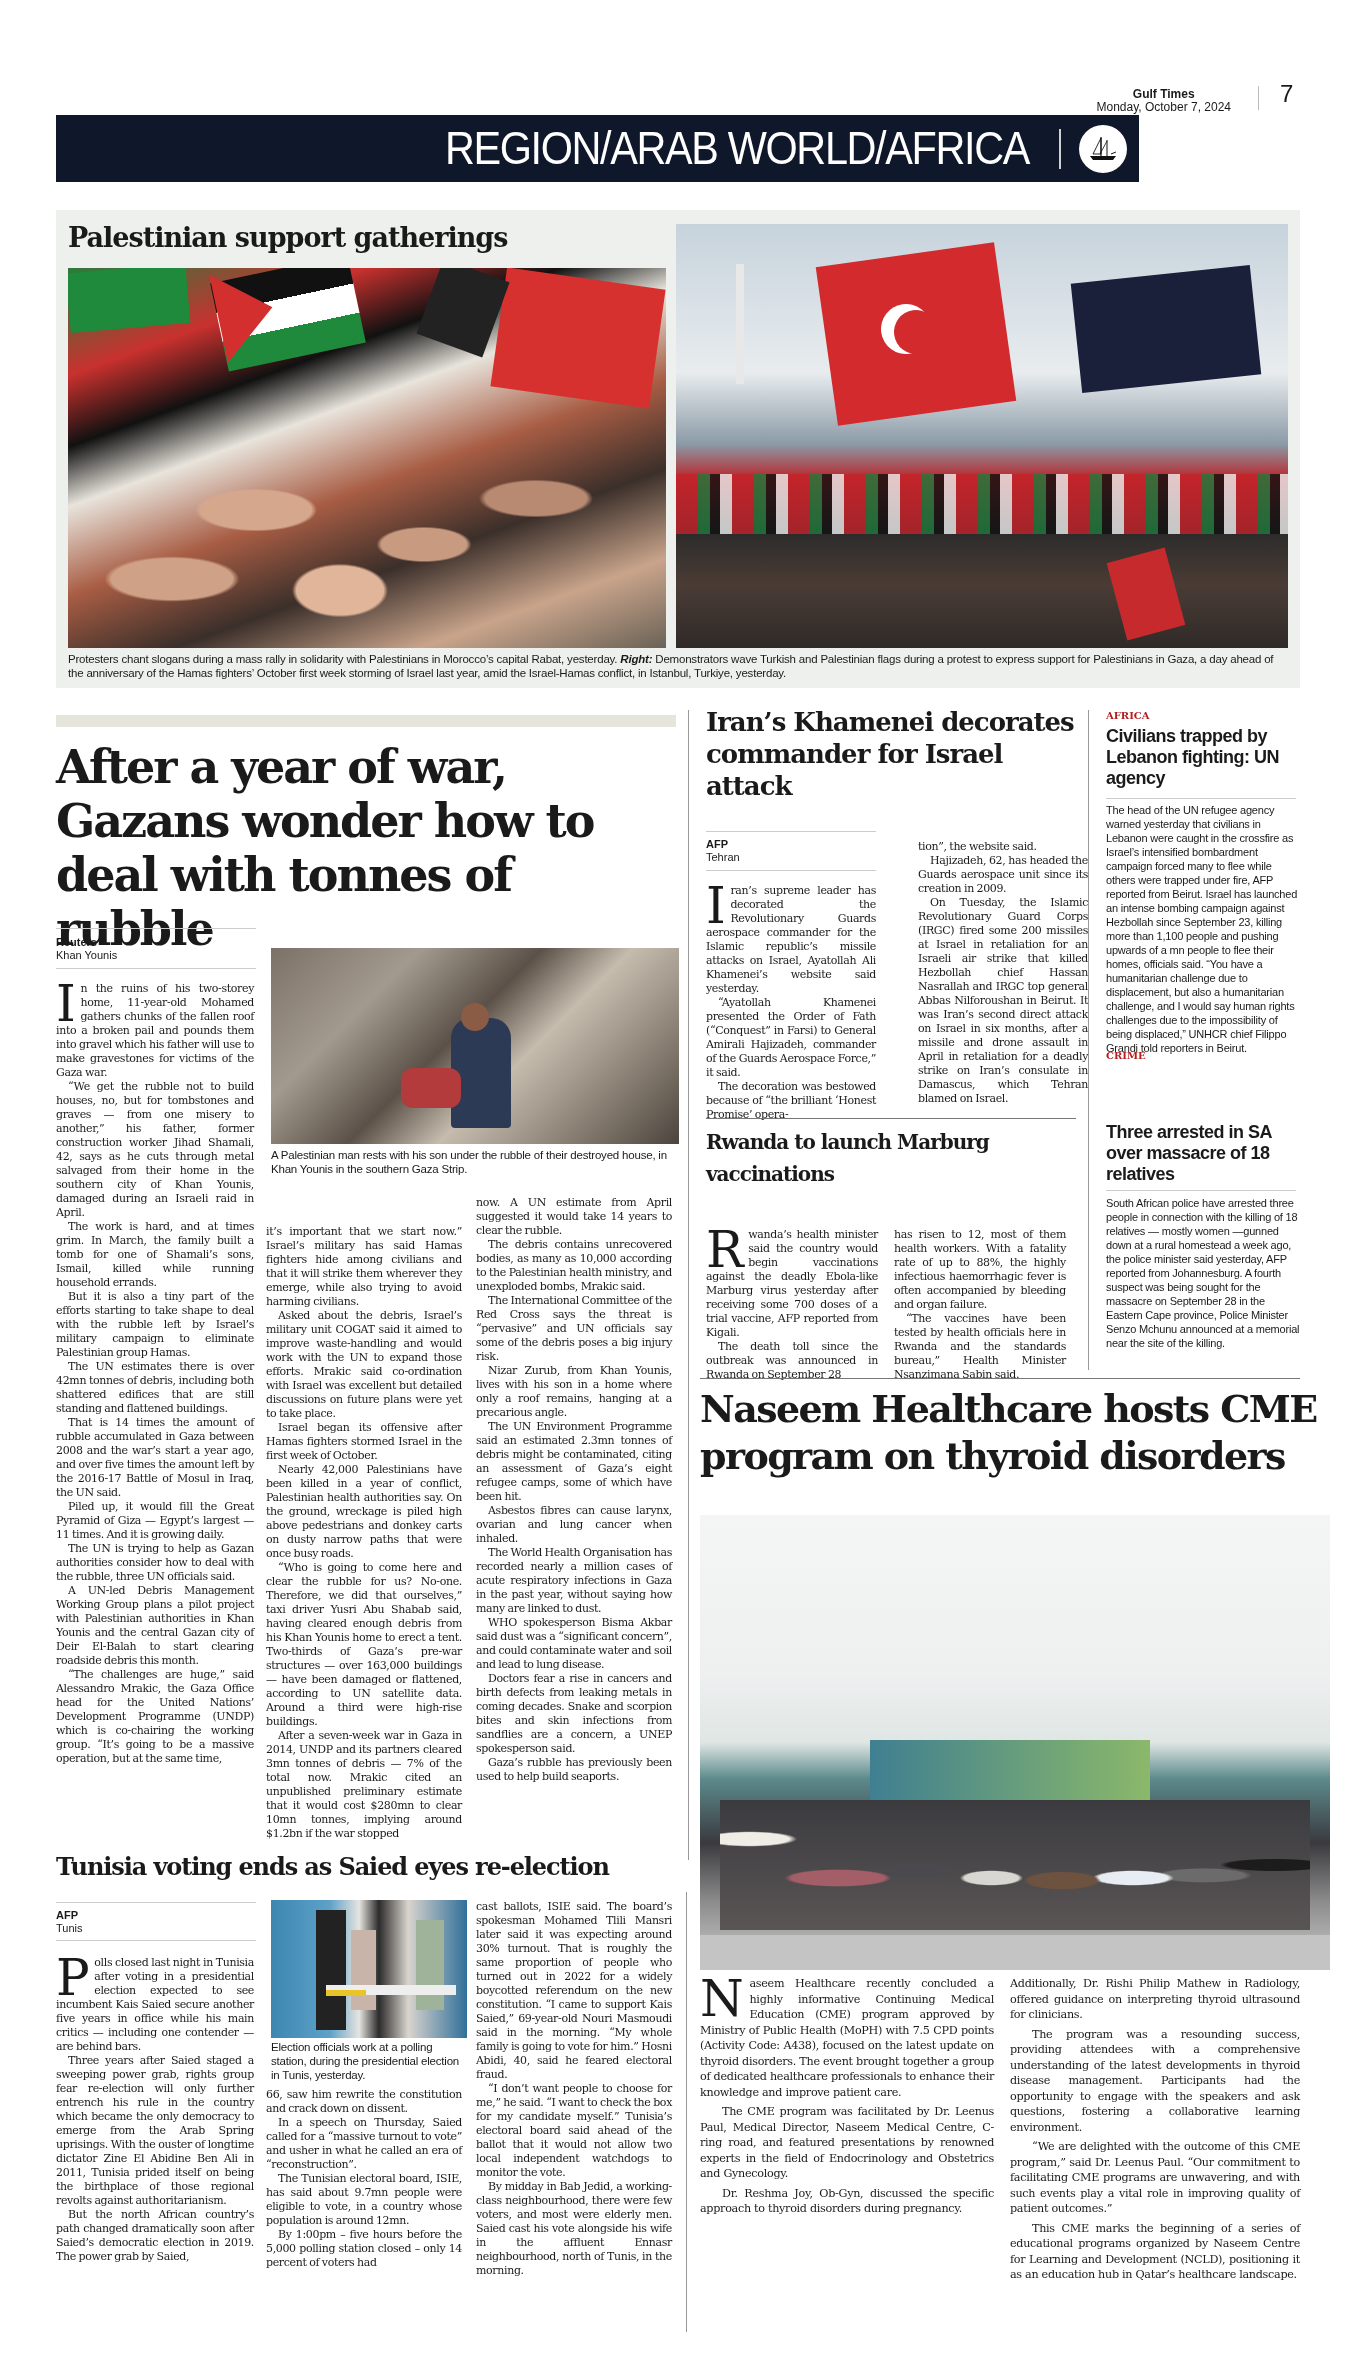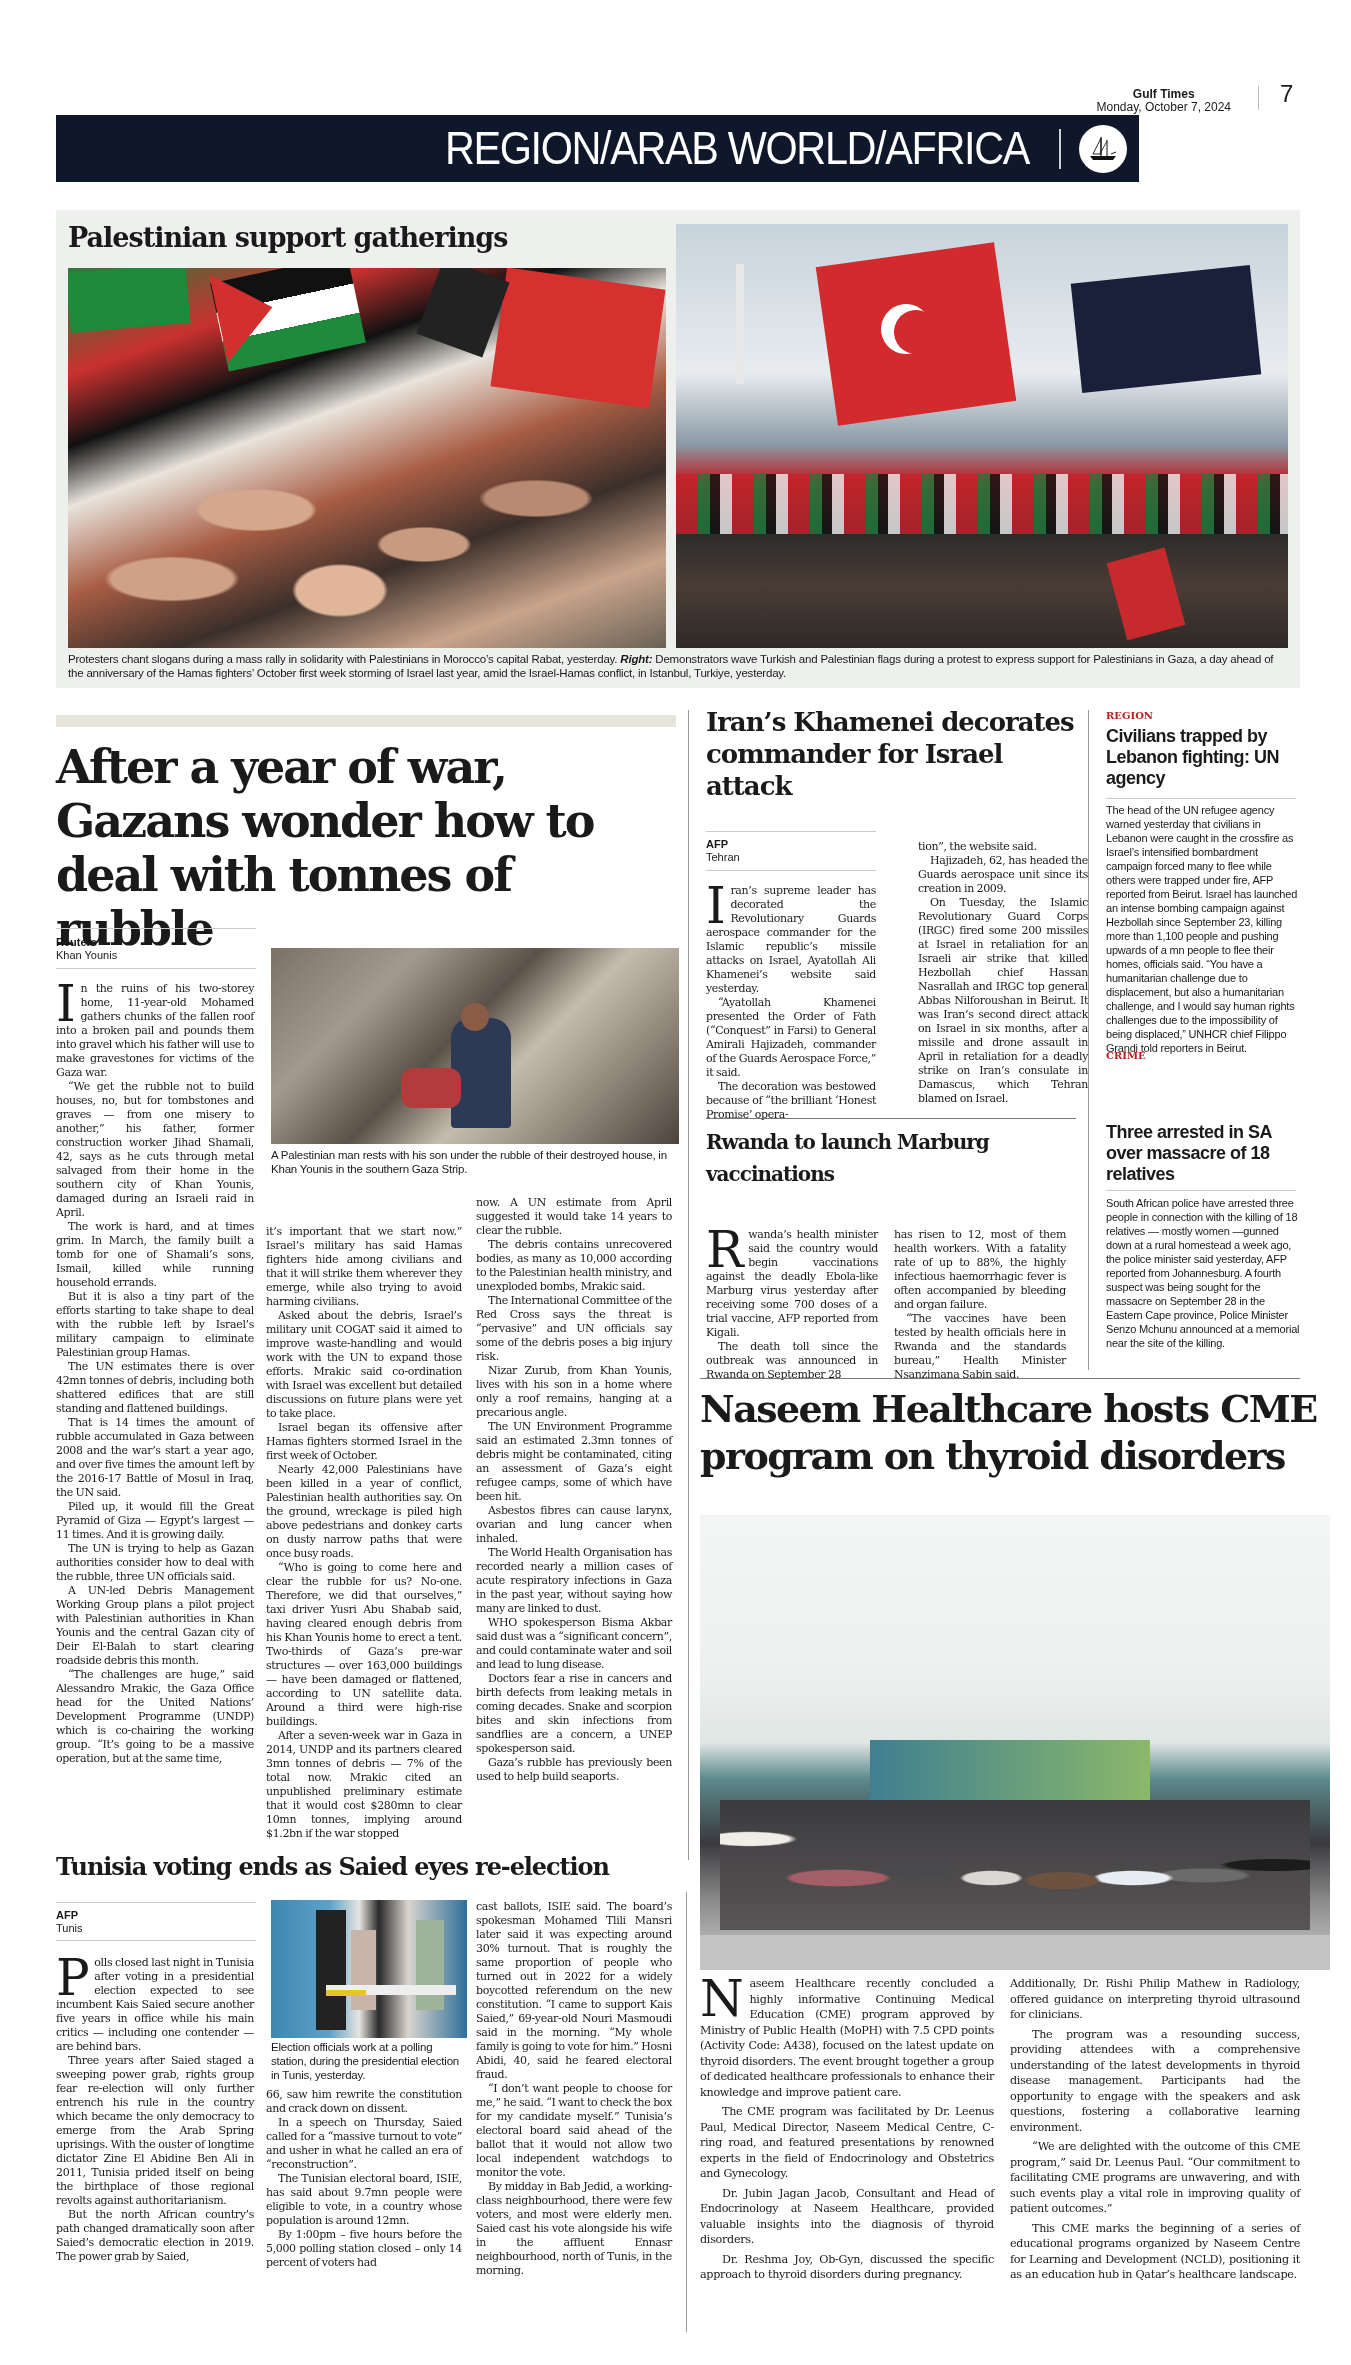--- a/index.html
+++ b/index.html
@@ -196,21 +196,21 @@
   <p class="first"><span class="dropcap">R</span><span>wanda’s health minister said the country would begin vaccinations against the deadly Ebola-like Marburg virus yesterday after receiving some 700 doses of a trial vaccine, AFP reported from Kigali.</span></p>
   <p>The death toll since the outbreak was announced in Rwanda on September 28</p>
 </div>
 <div class="col" style="left:894px;top:1228px;width:172px;">
   <p class="first">has risen to 12, most of them health workers. With a fatality rate of up to 88%, the highly infectious haemorrhagic fever is often accompanied by bleeding and organ failure.</p>
   <p>“The vaccines have been tested by health officials here in Rwanda and the standards bureau,” Health Minister Nsanzimana Sabin said.</p>
 </div>
 
 <div class="vrule" style="left:1088px;top:710px;height:660px;"></div>
 
-<div class="kicker" style="left:1106px;top:710px;">REGION</div>
+<div class="kicker" style="left:1106px;top:710px;">AFRICA</div>
 <h3 class="h-brief" style="left:1106px;top:726px;width:200px;">Civilians trapped by Lebanon fighting: UN agency</h3>
 <div class="thin-rule" style="left:1106px;top:798px;width:190px;"></div>
 <div class="brief" style="left:1106px;top:803px;width:196px;">The head of the UN refugee agency warned yesterday that civilians in Lebanon were caught in the crossfire as Israel’s intensified bombardment campaign forced many to flee while others were trapped under fire, AFP reported from Beirut. Israel has launched an intense bombing campaign against Hezbollah since September 23, killing more than 1,100 people and pushing upwards of a mn people to flee their homes, officials said. “You have a humanitarian challenge due to displacement, but also a humanitarian challenge, and I would say human rights challenges due to the impossibility of being displaced,” UNHCR chief Filippo Grandi told reporters in Beirut.</div>
 
 <div class="kicker" style="left:1106px;top:1050px;">CRIME</div>
 <h3 class="h-brief" style="left:1106px;top:1122px;width:200px;">Three arrested in SA over massacre of 18 relatives</h3>
 <div class="thin-rule" style="left:1106px;top:1190px;width:190px;"></div>
 <div class="brief" style="left:1106px;top:1196px;width:196px;">South African police have arrested three people in connection with the killing of 18 relatives — mostly women —gunned down at a rural homestead a week ago, the police minister said yesterday, AFP reported from Johannesburg. A fourth suspect was being sought for the massacre on September 28 in the Eastern Cape province, Police Minister Senzo Mchunu announced at a memorial near the site of the killing.</div>
 
 <div class="hrule" style="left:700px;top:1378px;width:600px;"></div>
@@ -218,21 +218,20 @@
 
 <div class="photo-cme">
   <div style="position:absolute;left:170px;top:225px;width:280px;height:110px;background:linear-gradient(90deg,#3f7f91,#8bb86a);"></div>
   <div style="position:absolute;left:20px;top:285px;width:590px;height:130px;background:radial-gradient(ellipse at 5% 30%,#f0ece6 0 5%,transparent 6%),radial-gradient(ellipse at 20% 60%,#a45e67 0 7%,transparent 8%),radial-gradient(ellipse at 33% 55%,#4a4a4e 0 6%,transparent 7%),radial-gradient(ellipse at 46% 60%,#d9d7d2 0 6%,transparent 7%),radial-gradient(ellipse at 58% 62%,#6e5240 0 7%,transparent 8%),radial-gradient(ellipse at 70% 60%,#e8edf3 0 6%,transparent 7%),radial-gradient(ellipse at 82% 58%,#6b6b6b 0 6%,transparent 7%),radial-gradient(ellipse at 94% 50%,#1c1c1c 0 6%,transparent 7%),linear-gradient(180deg,#3b3b3f 0%,#5a5555 100%);"></div>
   <div style="position:absolute;left:0;top:420px;width:630px;height:35px;background:#c4c4c4;"></div>
 </div>
 
 <div class="cme-col" style="left:700px;top:1976px;width:294px;">
   <p class="first"><span class="cme-drop">N</span><span>aseem Healthcare recently concluded a highly informative Continuing Medical Education (CME) program approved by Ministry of Public Health (MoPH) with 7.5 CPD points (Activity Code: A438), focused on the latest update on thyroid disorders. The event brought together a group of dedicated healthcare professionals to enhance their knowledge and improve patient care.</span></p>
   <p>The CME program was facilitated by Dr. Leenus Paul, Medical Director, Naseem Medical Centre, C-ring road, and featured presentations by renowned experts in the field of Endocrinology and Obstetrics and Gynecology.</p>
-  <p>Dr. Jubin Jagan Jacob, Consultant and Head of Endocrinology at Naseem Healthcare, provided valuable insights into the diagnosis of thyroid disorders.</p>
   <p>Dr. Reshma Joy, Ob-Gyn, discussed the specific approach to thyroid disorders during pregnancy.</p>
 </div>
 <div class="cme-col" style="left:1010px;top:1976px;width:290px;">
   <p class="first">Additionally, Dr. Rishi Philip Mathew in Radiology, offered guidance on interpreting thyroid ultrasound for clinicians.</p>
   <p>The program was a resounding success, providing attendees with a comprehensive understanding of the latest developments in thyroid disease management. Participants had the opportunity to engage with the speakers and ask questions, fostering a collaborative learning environment.</p>
   <p>“We are delighted with the outcome of this CME program,” said Dr. Leenus Paul. “Our commitment to facilitating CME programs are unwavering, and with such events play a vital role in improving quality of patient outcomes.”</p>
   <p>This CME marks the beginning of a series of educational programs organized by Naseem Centre for Learning and Development (NCLD), positioning it as an education hub in Qatar’s healthcare landscape.</p>
 </div>
 
 <h2 class="h-tun">Tunisia voting ends as Saied eyes re-election</h2>

